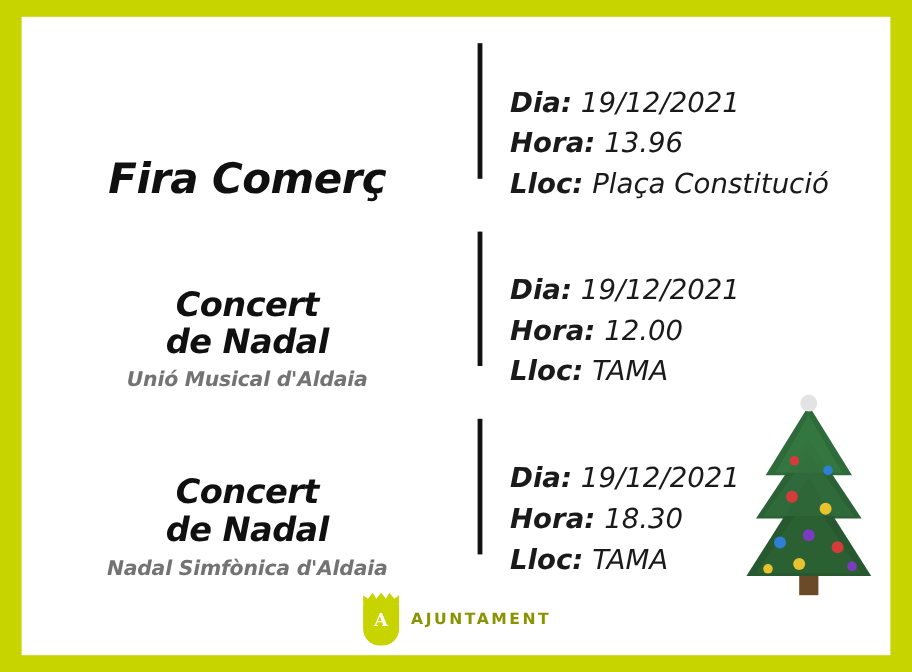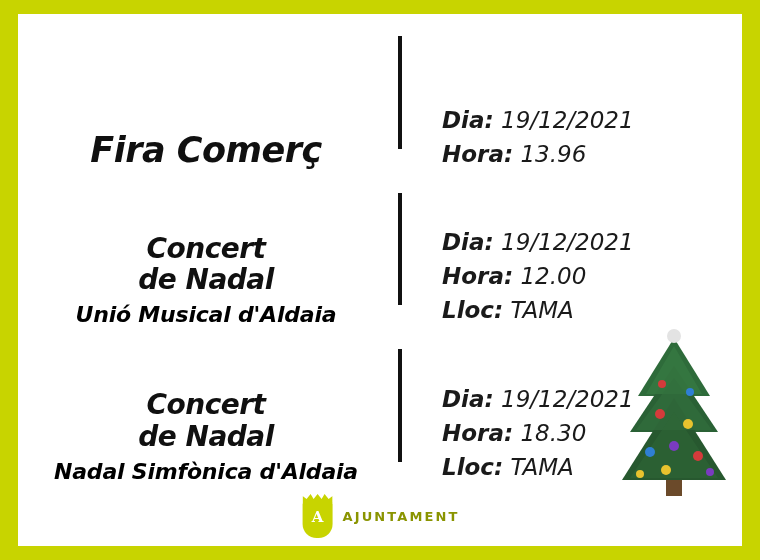--- a/index.html
+++ b/index.html
@@ -53,36 +53,36 @@
     font-size: 35px;
     line-height: 1.12;
     color: #101010;
     letter-spacing: -0.5px;
   }
   .ev-title.small {
     font-size: 28px;
   }
   .ev-sub {
     font-weight: bold;
-    font-size: 22px;
-    color: #000000;
+    font-size: 17px;
+    color: #737373;
     margin-top: 7px;
     letter-spacing: -0.2px;
   }
   .divider {
     width: 4px;
     background: #111111;
     align-self: stretch;
     margin: 22px 0;
     flex: 0 0 auto;
   }
   .ev-right {
     flex: 1 1 auto;
     box-sizing: border-box;
-    padding-left: 40px;
+    padding-left: 23px;
     display: flex;
     flex-direction: column;
     justify-content: center;
   }
   .detail-row {
     font-size: 23px;
     line-height: 1.48;
     color: #1a1a1a;
     white-space: nowrap;
   }
@@ -186,20 +186,24 @@
       </div>
       <div class="divider"></div>
       <div class="ev-right">
         <div class="detail-row">
           <span class="k">Dia:</span>
           <span class="v">19/12/2021</span>
         </div>
         <div class="detail-row">
           <span class="k">Hora:</span>
           <span class="v">13.96</span>
+        </div>
+        <div class="detail-row">
+          <span class="k">Lloc:</span>
+          <span class="v">Plaça Constitució</span>
         </div>
       </div>
     </div>
 
     <div class="event">
       <div class="ev-left">
         <div class="ev-title small">
           <div>Concert</div>
           <div>de Nadal</div>
         </div>

